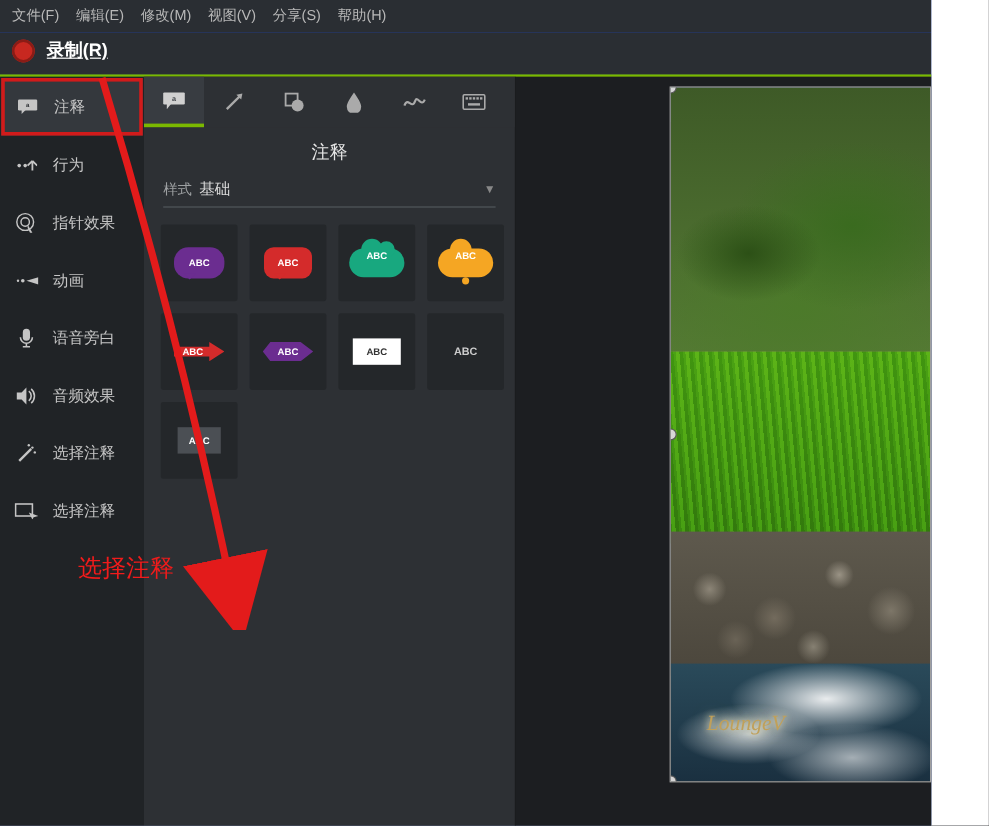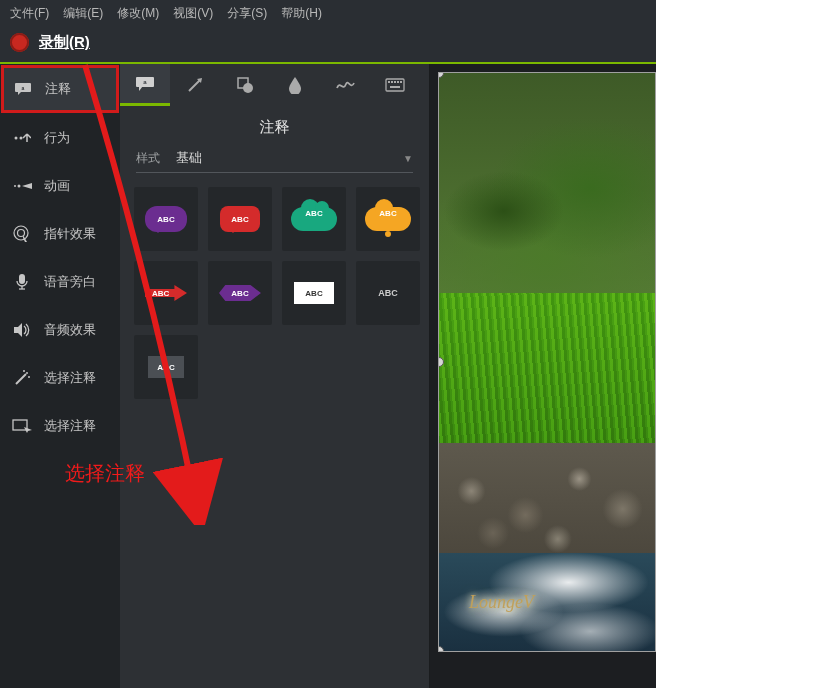--- a/index.html
+++ b/index.html
@@ -6,21 +6,21 @@
   body {
     width: 824px;
     height: 688px;
     background: #fff;
     font-family: "Microsoft YaHei", Arial, sans-serif;
     font-size: 13px;
     color: #d0d0d0;
     overflow: hidden;
   }
   .app {
-    width: 656px;
+    width: 776px;
     height: 688px;
     background: #1d4ed8;
     position: relative;
   }
   
   .menubar {
     display: flex;
     color: #b8b8b8;
     padding: 5px 10px;
     gap: 14px;
@@ -110,21 +110,21 @@
     color: #e6e6e6;
     font-size: 15px;
   }
   .style-row {
     display: flex;
     align-items: center;
     margin: 0 16px 14px 16px;
     border-bottom: 1px solid #52565b;
     padding-bottom: 5px;
   }
-  .style-row .label { color: #9da0a2; font-size: 12px; margin-right: 16px;}
+  .style-row .label { color: #9da0a2; font-size: 12px; margin-right: 6px;}
   .style-row .val { color: #dcdcdc; font-size: 13px; flex: 1;}
   .style-row .chev { color: #888; font-size: 10px;}
   .grid {
     display: grid;
     grid-template-columns: repeat(4, 64px);
     grid-auto-rows: 64px;
     gap: 10px;
     padding: 0 14px;
   }
   .cell {
@@ -301,38 +301,38 @@
               <circle cx="3" cy="7" r="1.5" fill="#c5c5c5"></circle>
               <circle cx="8" cy="7" r="1.5" fill="#c5c5c5"></circle>
               <path d="M10 7 L14 3 M14 3 L18 7 M14 3 L14 11" stroke="#c5c5c5" stroke-width="1.5" fill="none"></path>
             </svg>
         </span>
         <span>行为</span>
       </div>
 
       <div class="side-item">
         <span class="side-icon">
+          <svg width="18" height="18" viewBox="0 0 18 18">
+              <circle cx="8" cy="8" r="7" fill="none" stroke="#c5c5c5" stroke-width="1.2"></circle>
+              <circle cx="8" cy="8" r="3.5" fill="none" stroke="#c5c5c5" stroke-width="1.2"></circle>
+              <polygon points="10,10 14,17 12,17 10,13" fill="#c5c5c5"></polygon>
+            </svg>
+        </span>
+        <span>指针效果</span>
+      </div>
+
+      <div class="side-item">
+        <span class="side-icon">
           <svg width="20" height="10" viewBox="0 0 20 10">
               <circle cx="3" cy="5" r="1" fill="#c5c5c5"></circle>
               <circle cx="7" cy="5" r="1.5" fill="#c5c5c5"></circle>
               <polygon points="10,5 20,2 20,8" fill="#c5c5c5"></polygon>
             </svg>
         </span>
         <span>动画</span>
-      </div>
-
-      <div class="side-item">
-        <span class="side-icon">
-          <svg width="18" height="18" viewBox="0 0 18 18">
-              <circle cx="8" cy="8" r="7" fill="none" stroke="#c5c5c5" stroke-width="1.2"></circle>
-              <circle cx="8" cy="8" r="3.5" fill="none" stroke="#c5c5c5" stroke-width="1.2"></circle>
-              <polygon points="10,10 14,17 12,17 10,13" fill="#c5c5c5"></polygon>
-            </svg>
-        </span>
-        <span>指针效果</span>
       </div>
 
       <div class="side-item">
         <span class="side-icon">
           <svg width="14" height="18" viewBox="0 0 14 18">
               <rect x="4" y="1" width="6" height="10" rx="3" fill="#c5c5c5"></rect>
               <path d="M2 8 a5 5 0 0 0 10 0" fill="none" stroke="#c5c5c5" stroke-width="1.3"></path>
               <line x1="7" y1="13" x2="7" y2="16" stroke="#c5c5c5" stroke-width="1.3"></line>
               <line x1="4" y1="16" x2="10" y2="16" stroke="#c5c5c5" stroke-width="1.3"></line>
             </svg>

